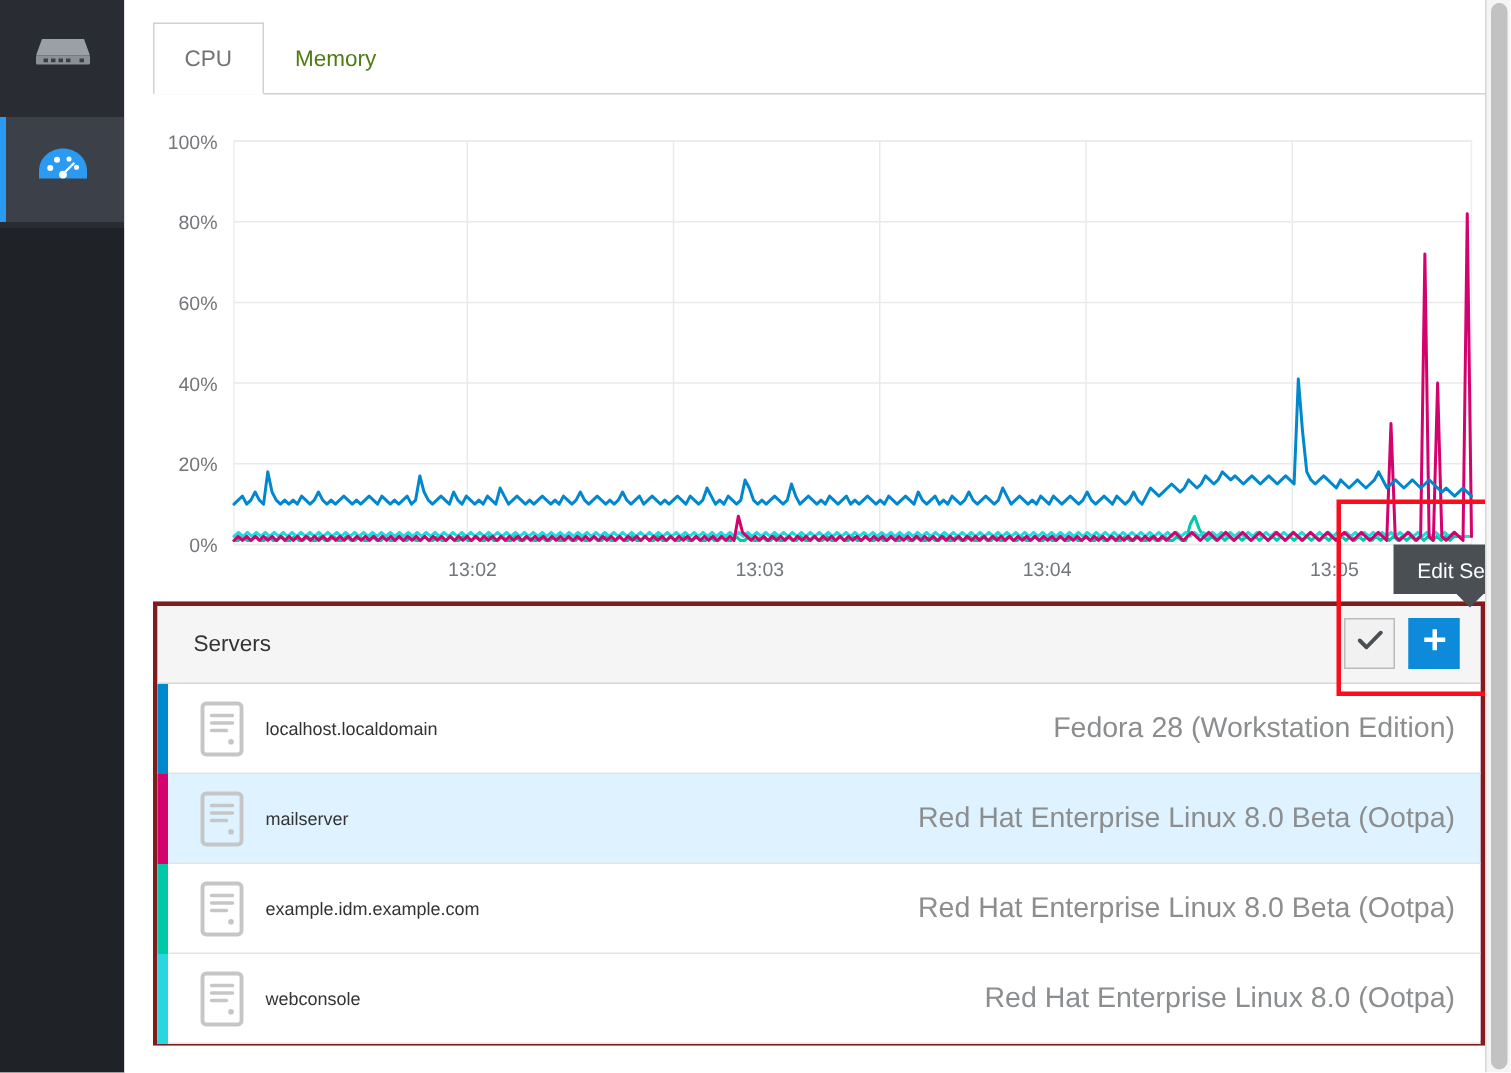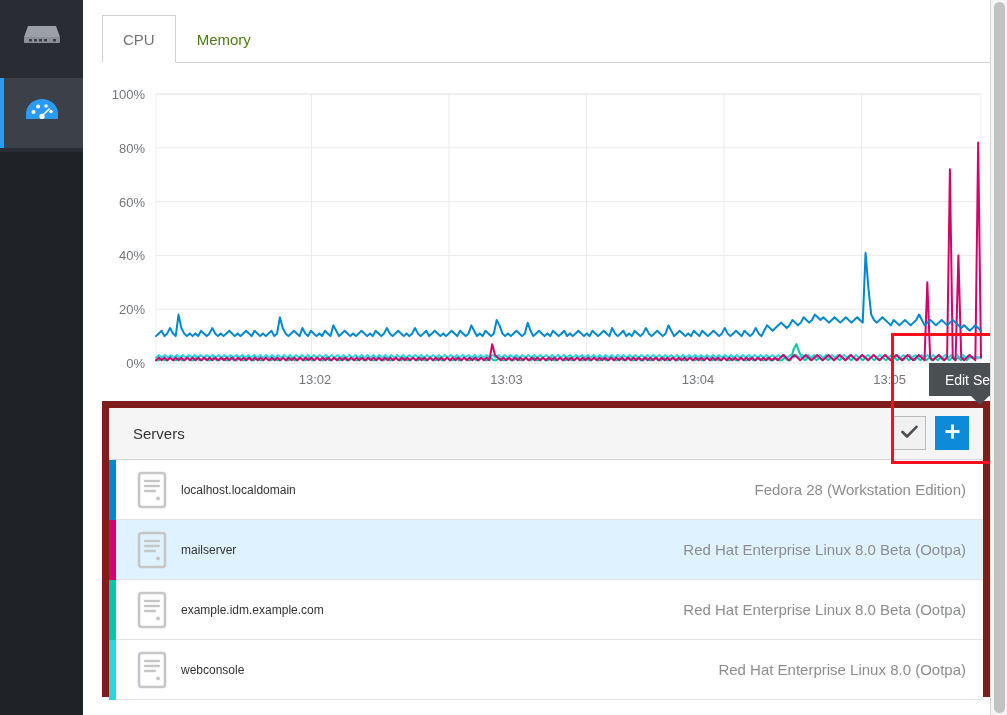--- a/index.html
+++ b/index.html
@@ -67,21 +67,21 @@
     margin-bottom: -1px;
   }
 
   
   .chart-wrap { position: absolute; left: 19px; top: 78px; width: 888px; height: 310px; }
   .chart-svg { display: block; }
 
   
   .panel {
     position: absolute; left: 19px; top: 401px; width: 888px; height: 296px;
-    border: 7px solid #7f1d1d; background: #f0abfc;
+    border: 3px solid #7f1d1d; background: #f0abfc;
   }
   .panel-head {
     height: 52px; background: #f5f5f5; border-bottom: 1px solid #d6d6d6;
     display: flex; align-items: center; padding-left: 24px;
     font-size: 15px; color: #333;
   }
   .panel-actions {
     position: absolute; right: 14px; top: 8px; display: flex; gap: 9px; align-items: center;
   }
   .btn-check {
@@ -95,21 +95,21 @@
   }
 
   .row {
     position: relative; height: 60px; display: flex; align-items: center;
     border-bottom: 1px solid #e4e4e4; background: #fff; cursor: pointer;
   }
   .row.selected { background: #def3ff; }
   .row .colorbar { position:absolute; left:0; top:0; width: 7px; height: 60px; }
   .row .sicon { margin-left: 28px; width: 30px; display:flex; align-items:center; }
   .row .sname { margin-left: 14px; font-size: 12px; color: #333; }
-  .row .sos { margin-left: auto; margin-right: 17px; font-size: 15px; color: #8b8d8f; }
+  .row .sos { margin-left: auto; margin-right: 17px; font-size: 19px; color: #8b8d8f; }
 
   
   .tooltip {
     position: absolute; left: 846px; top: 363px; width: 101px; height: 33px;
     background: #4a4f54; color: #fff; font-size: 14px;
     display: flex; align-items: center; justify-content: center;
     z-index: 40;
   }
   .tooltip .arrow {
     position: absolute; left: 50%; bottom: -9px; margin-left: -9px;

